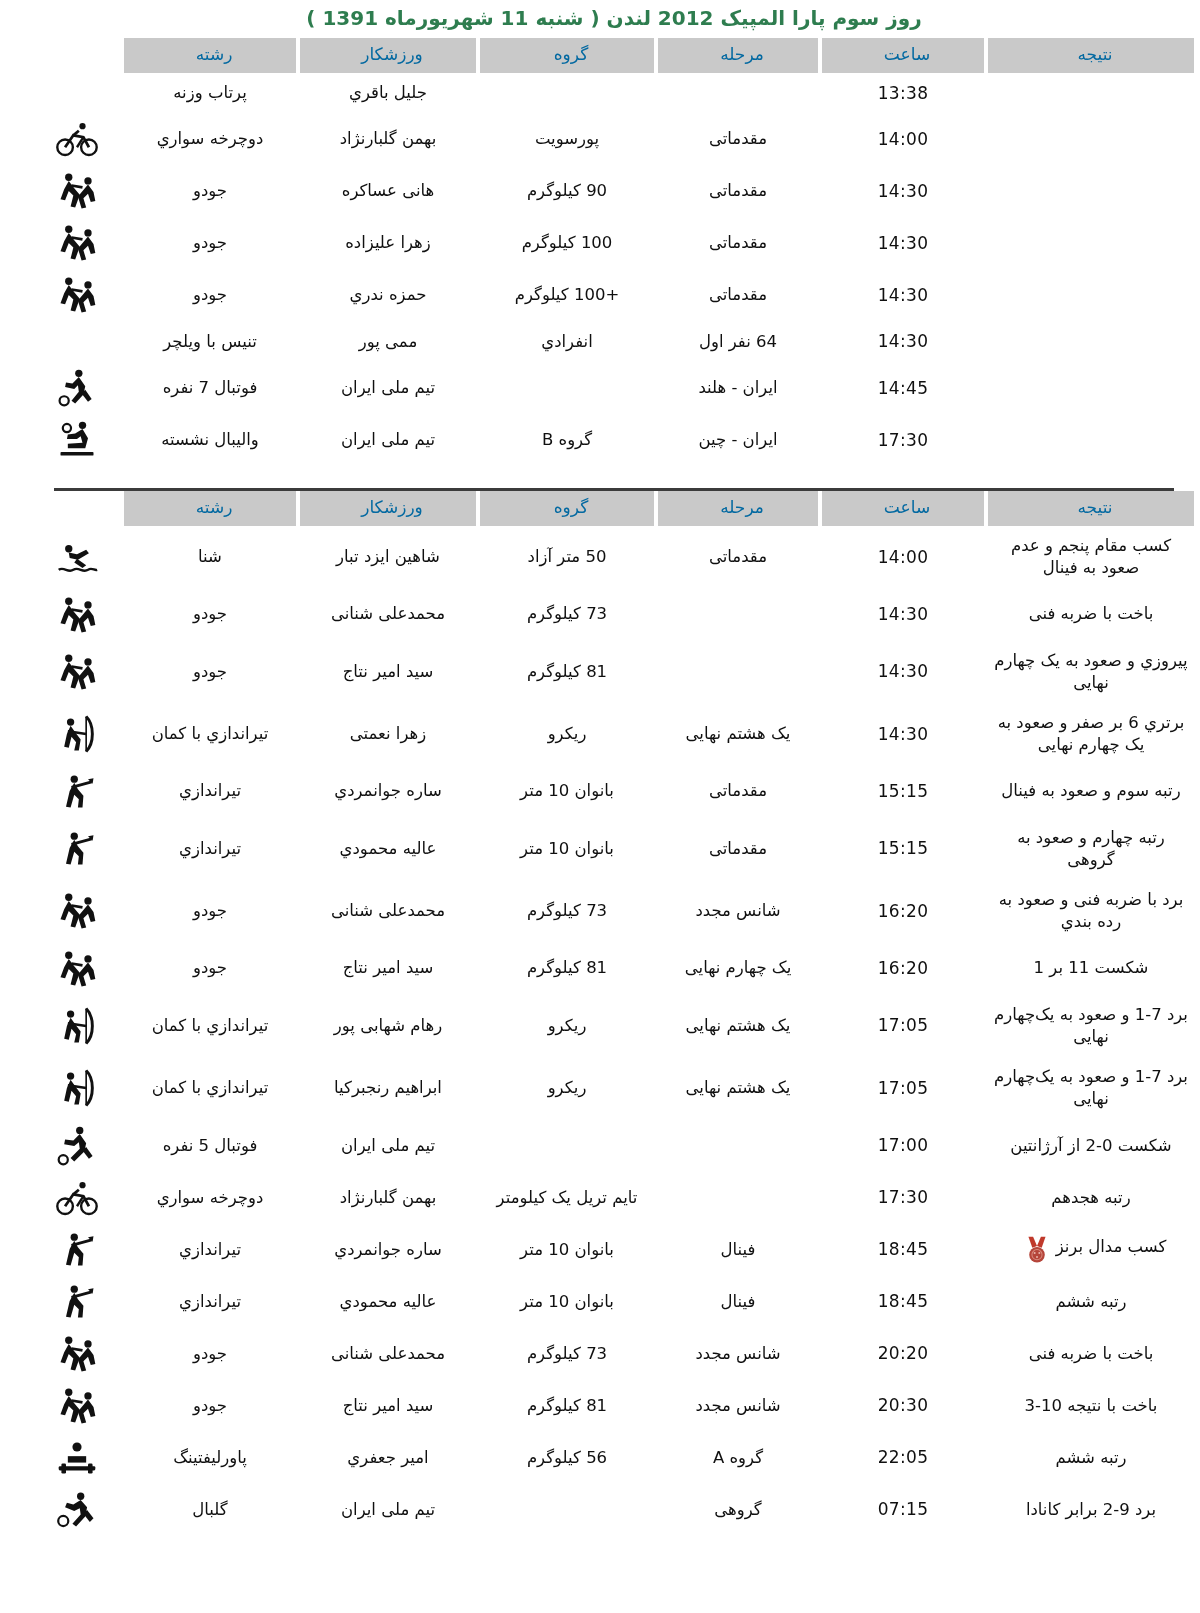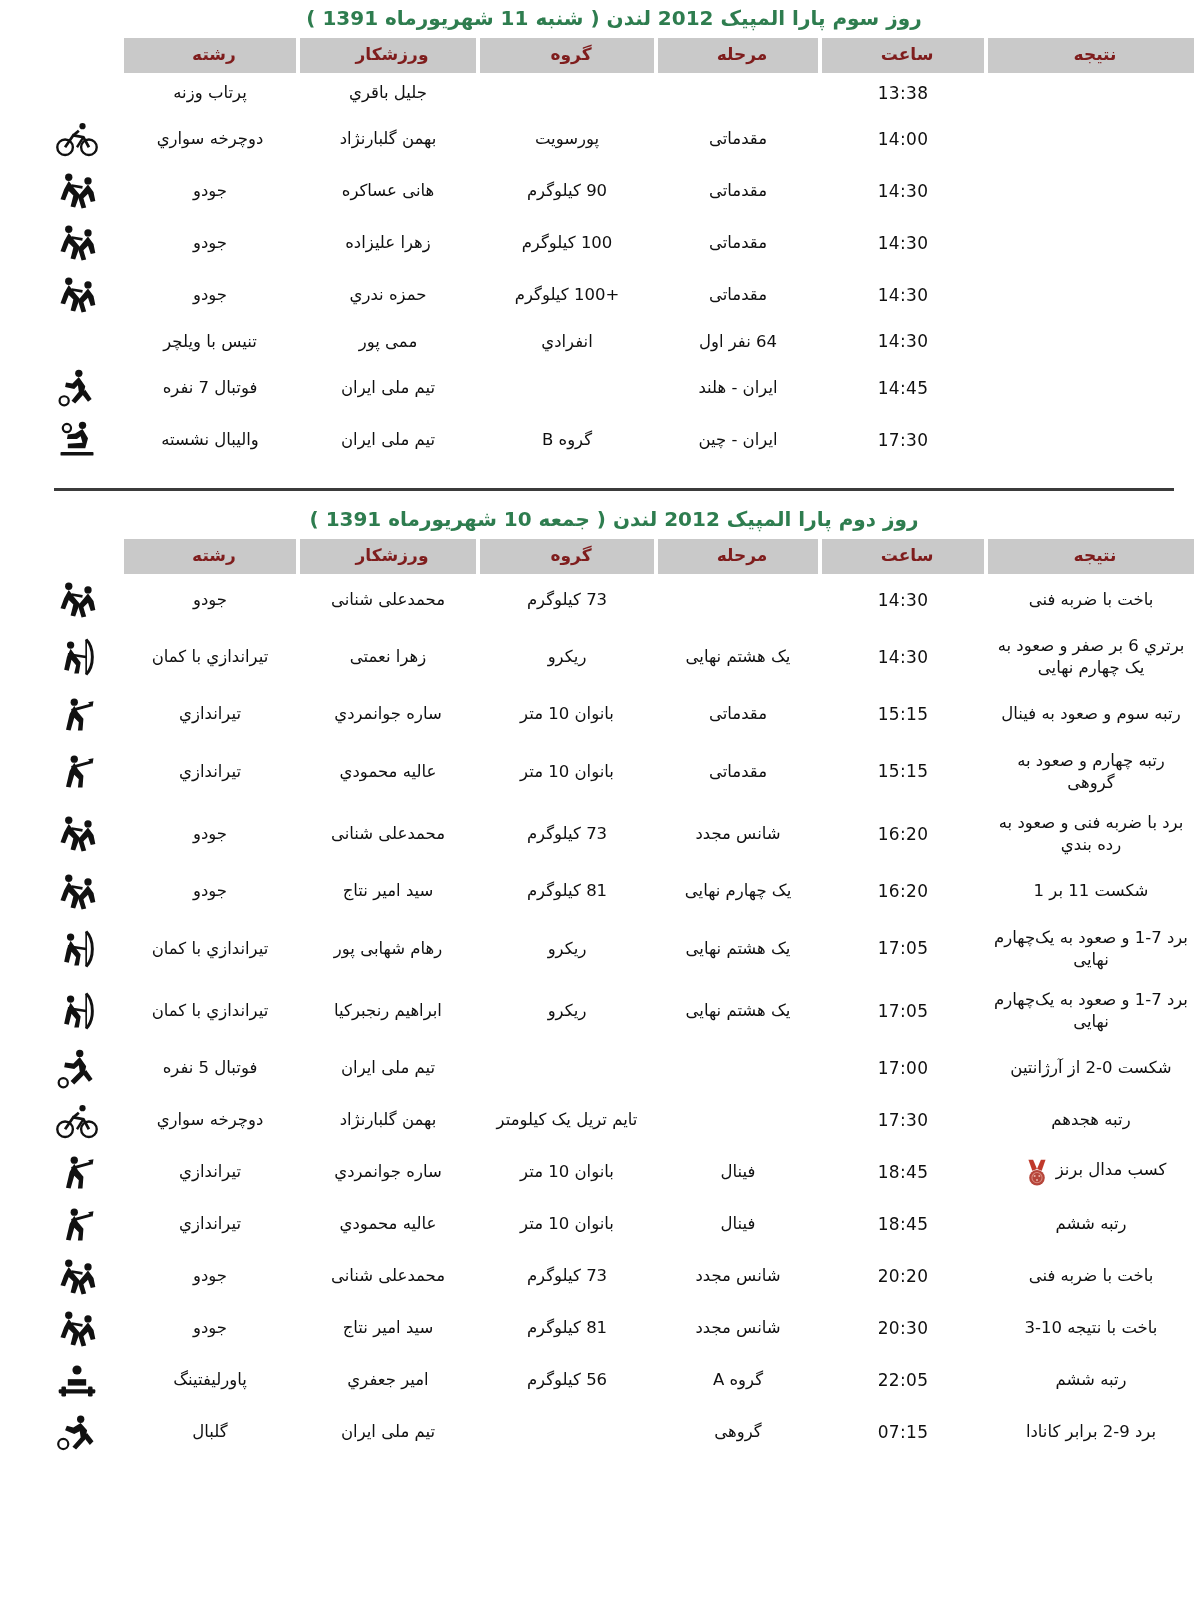--- a/index.html
+++ b/index.html
@@ -59,23 +59,23 @@
   table.sched col.c-icon   { width: 86px; }
   table.sched col.c-sport  { width: 172px; }
   table.sched col.c-ath    { width: 176px; }
   table.sched col.c-group  { width: 174px; }
   table.sched col.c-stage  { width: 160px; }
   table.sched col.c-time   { width: 162px; }
   table.sched col.c-result { width: 206px; }
 
   table.sched thead th {
     background: #c9c9c9;
-    color: #7f1d1d;
+    color: #0369a1;
     font-size: 17px;
-    font-weight: bold;
+    font-weight: normal;
     text-align: center;
     padding: 7px 4px 8px 12px;
     border: 0;
     line-height: 1.15;
   }
   table.sched thead th.blank {
     background: #ffffff;
   }
 
   table.sched tbody td {
@@ -259,21 +259,20 @@
       <path d="M30 12 L22 17 L14 18 L13 23 L24 23 L28 20 L30 27 L14 28 L14 33 L33 33 L36 22 Z"></path>
       <circle cx="13" cy="11" r="4.5" fill="none" stroke="#111" stroke-width="2.4"></circle>
       <rect x="6" y="37" width="36" height="4" rx="1"></rect>
     </svg></span></td>
         </tr>
       </tbody>
   </table>
 
   <hr class="divider">
 
-  <div class="section-title second">روز دوم پارا المپیک 2012 لندن ( جمعه 10 شهریورماه 1391 )</div>
 
   <table class="sched t2">
     <colgroup>
       <col class="c-result">
         <col class="c-time">
         <col class="c-stage">
       <col class="c-group">
         <col class="c-ath">
         <col class="c-sport">
         <col class="c-icon">
@@ -284,25 +283,54 @@
         <th>ساعت</th>
         <th>مرحله</th>
         <th>گروه</th>
         <th>ورزشکار</th>
         <th>رشته</th>
         <th class="blank"></th>
       </tr>
     </thead>
     <tbody>
         <tr>
+          <td class="result-cell">کسب مقام پنجم و عدم صعود به فینال</td>
+          <td class="time-cell">14:00</td>
+          <td>مقدماتی</td>
+          <td>50 متر آزاد</td>
+          <td>شاهین ایزد تبار</td>
+          <td>شنا</td>
+          <td class="icon-cell"><span class="picto"><svg viewBox="0 0 48 48" xmlns="http://www.w3.org/2000/svg" fill="#111">
+      <circle cx="15" cy="15" r="4"></circle>
+      <path d="M15 19 L24 21 L34 16 L37 20 L25 27 L16 25 Z"></path>
+      <path d="M24 26 L34 33 L30 36 L21 30 Z"></path>
+      <path d="M4 38 C10 34 14 42 20 38 C26 34 30 42 36 38 C40 35 43 39 46 38" fill="none" stroke="#111" stroke-width="2.6"></path>
+    </svg></span></td>
+        </tr>
+        <tr>
           <td class="result-cell">باخت با ضربه فنی</td>
           <td class="time-cell">14:30</td>
           <td></td>
           <td>73 کیلوگرم</td>
           <td>محمدعلی شنانی</td>
+          <td>جودو</td>
+          <td class="icon-cell"><span class="picto"><svg viewBox="0 0 48 48" xmlns="http://www.w3.org/2000/svg" fill="#111">
+      <circle cx="15" cy="9" r="4"></circle>
+      <path d="M15 13 L10 22 L6 33 L11 34 L15 24 L20 29 L17 41 L22 42 L27 28 L21 21 Z"></path>
+      <circle cx="36" cy="13" r="4"></circle>
+      <path d="M36 17 L42 25 L44 35 L39 36 L36 27 L31 32 L34 42 L29 43 L25 30 L31 23 Z"></path>
+      <path d="M18 18 L30 20" stroke="#111" stroke-width="3" fill="none"></path>
+    </svg></span></td>
+        </tr>
+        <tr>
+          <td class="result-cell">پیروزي و صعود به یک چهارم نهایی</td>
+          <td class="time-cell">14:30</td>
+          <td></td>
+          <td>81 کیلوگرم</td>
+          <td>سید امیر نتاج</td>
           <td>جودو</td>
           <td class="icon-cell"><span class="picto"><svg viewBox="0 0 48 48" xmlns="http://www.w3.org/2000/svg" fill="#111">
       <circle cx="15" cy="9" r="4"></circle>
       <path d="M15 13 L10 22 L6 33 L11 34 L15 24 L20 29 L17 41 L22 42 L27 28 L21 21 Z"></path>
       <circle cx="36" cy="13" r="4"></circle>
       <path d="M36 17 L42 25 L44 35 L39 36 L36 27 L31 32 L34 42 L29 43 L25 30 L31 23 Z"></path>
       <path d="M18 18 L30 20" stroke="#111" stroke-width="3" fill="none"></path>
     </svg></span></td>
         </tr>
         <tr>

